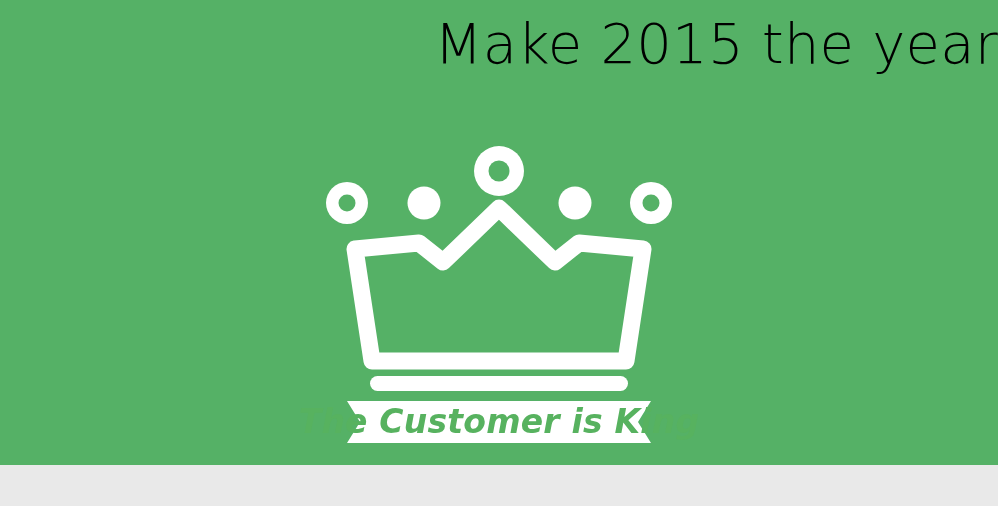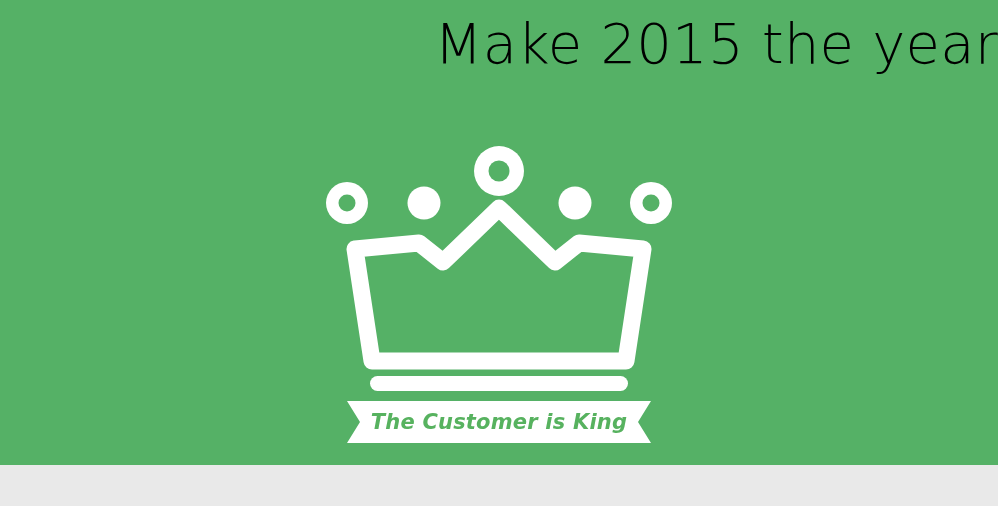--- a/index.html
+++ b/index.html
@@ -54,21 +54,21 @@
   #ribbon-text {
     position: absolute;
     left: 0;
     top: 405px;
     width: 998px;
     text-align: center;
     color: #57b25f;
     font-family: "DejaVu Sans", "Liberation Sans", sans-serif;
     font-style: italic;
     font-weight: 600;
-    font-size: 21px;
+    font-size: 33px;
     line-height: 34px;
     letter-spacing: 0.2px;
   }
   #footer {
     position: absolute;
     left: 0;
     top: 465px;
     width: 998px;
     height: 41px;
     background: #e9e9e9;

